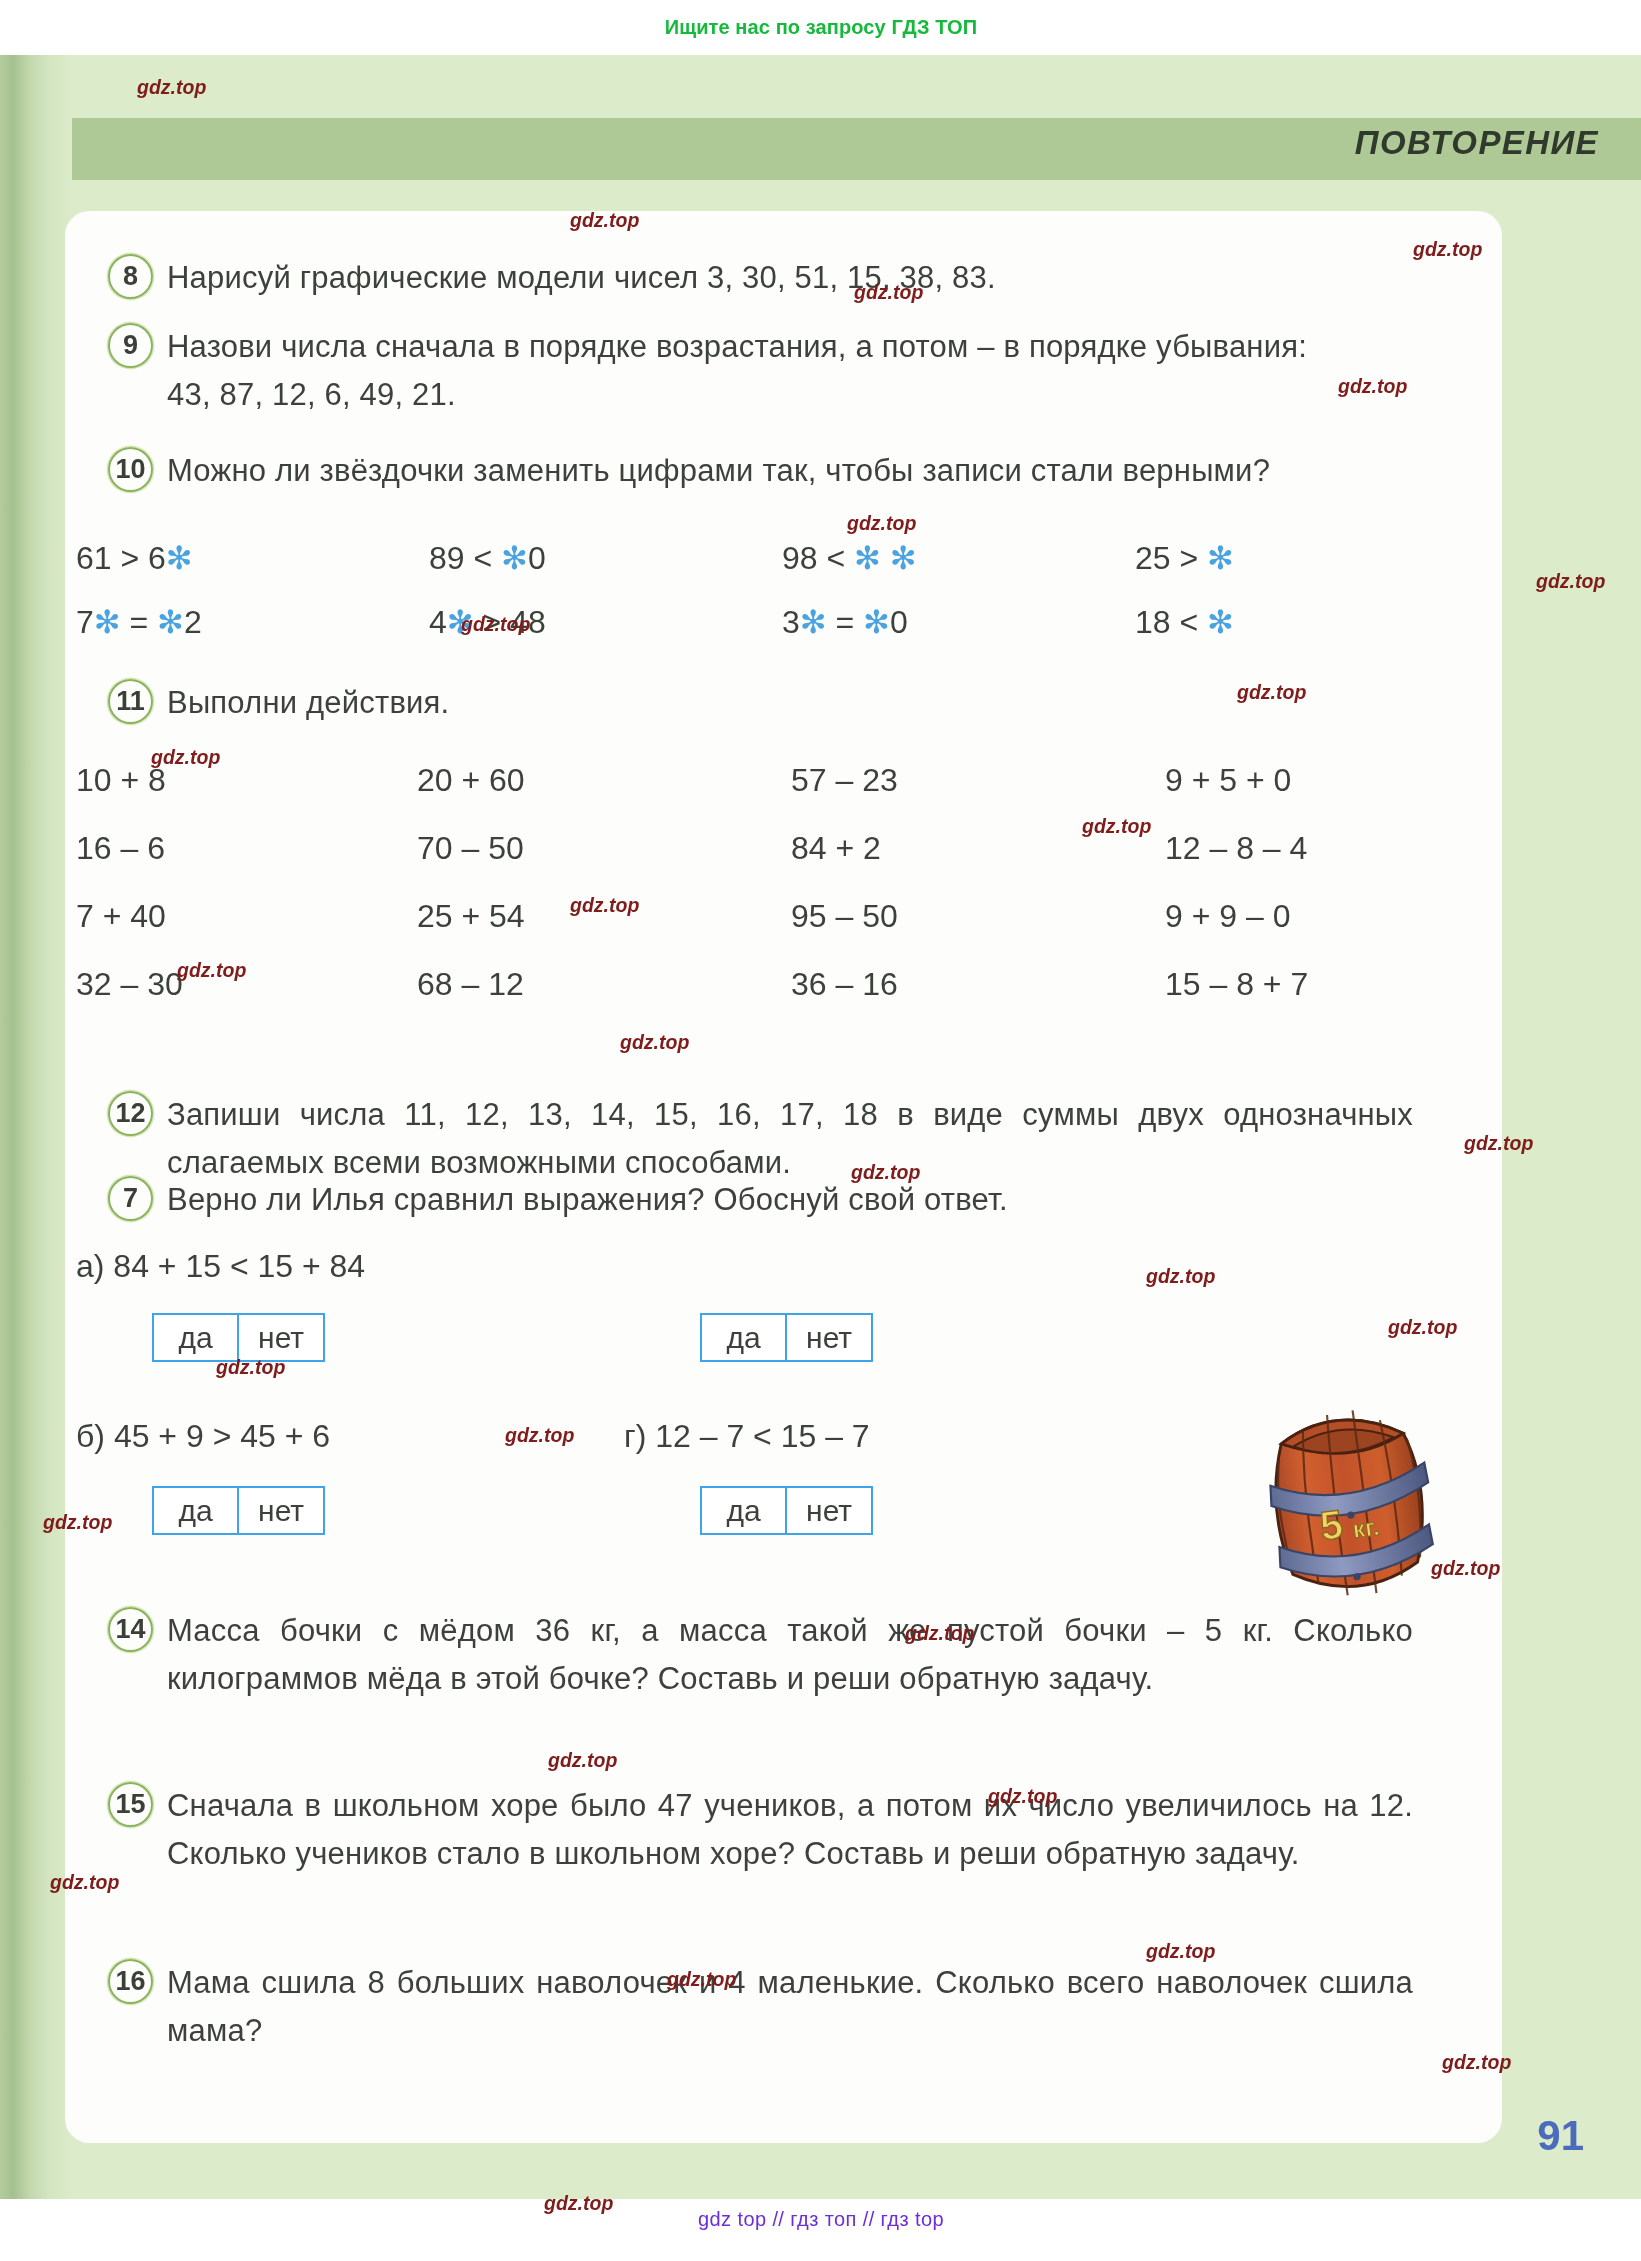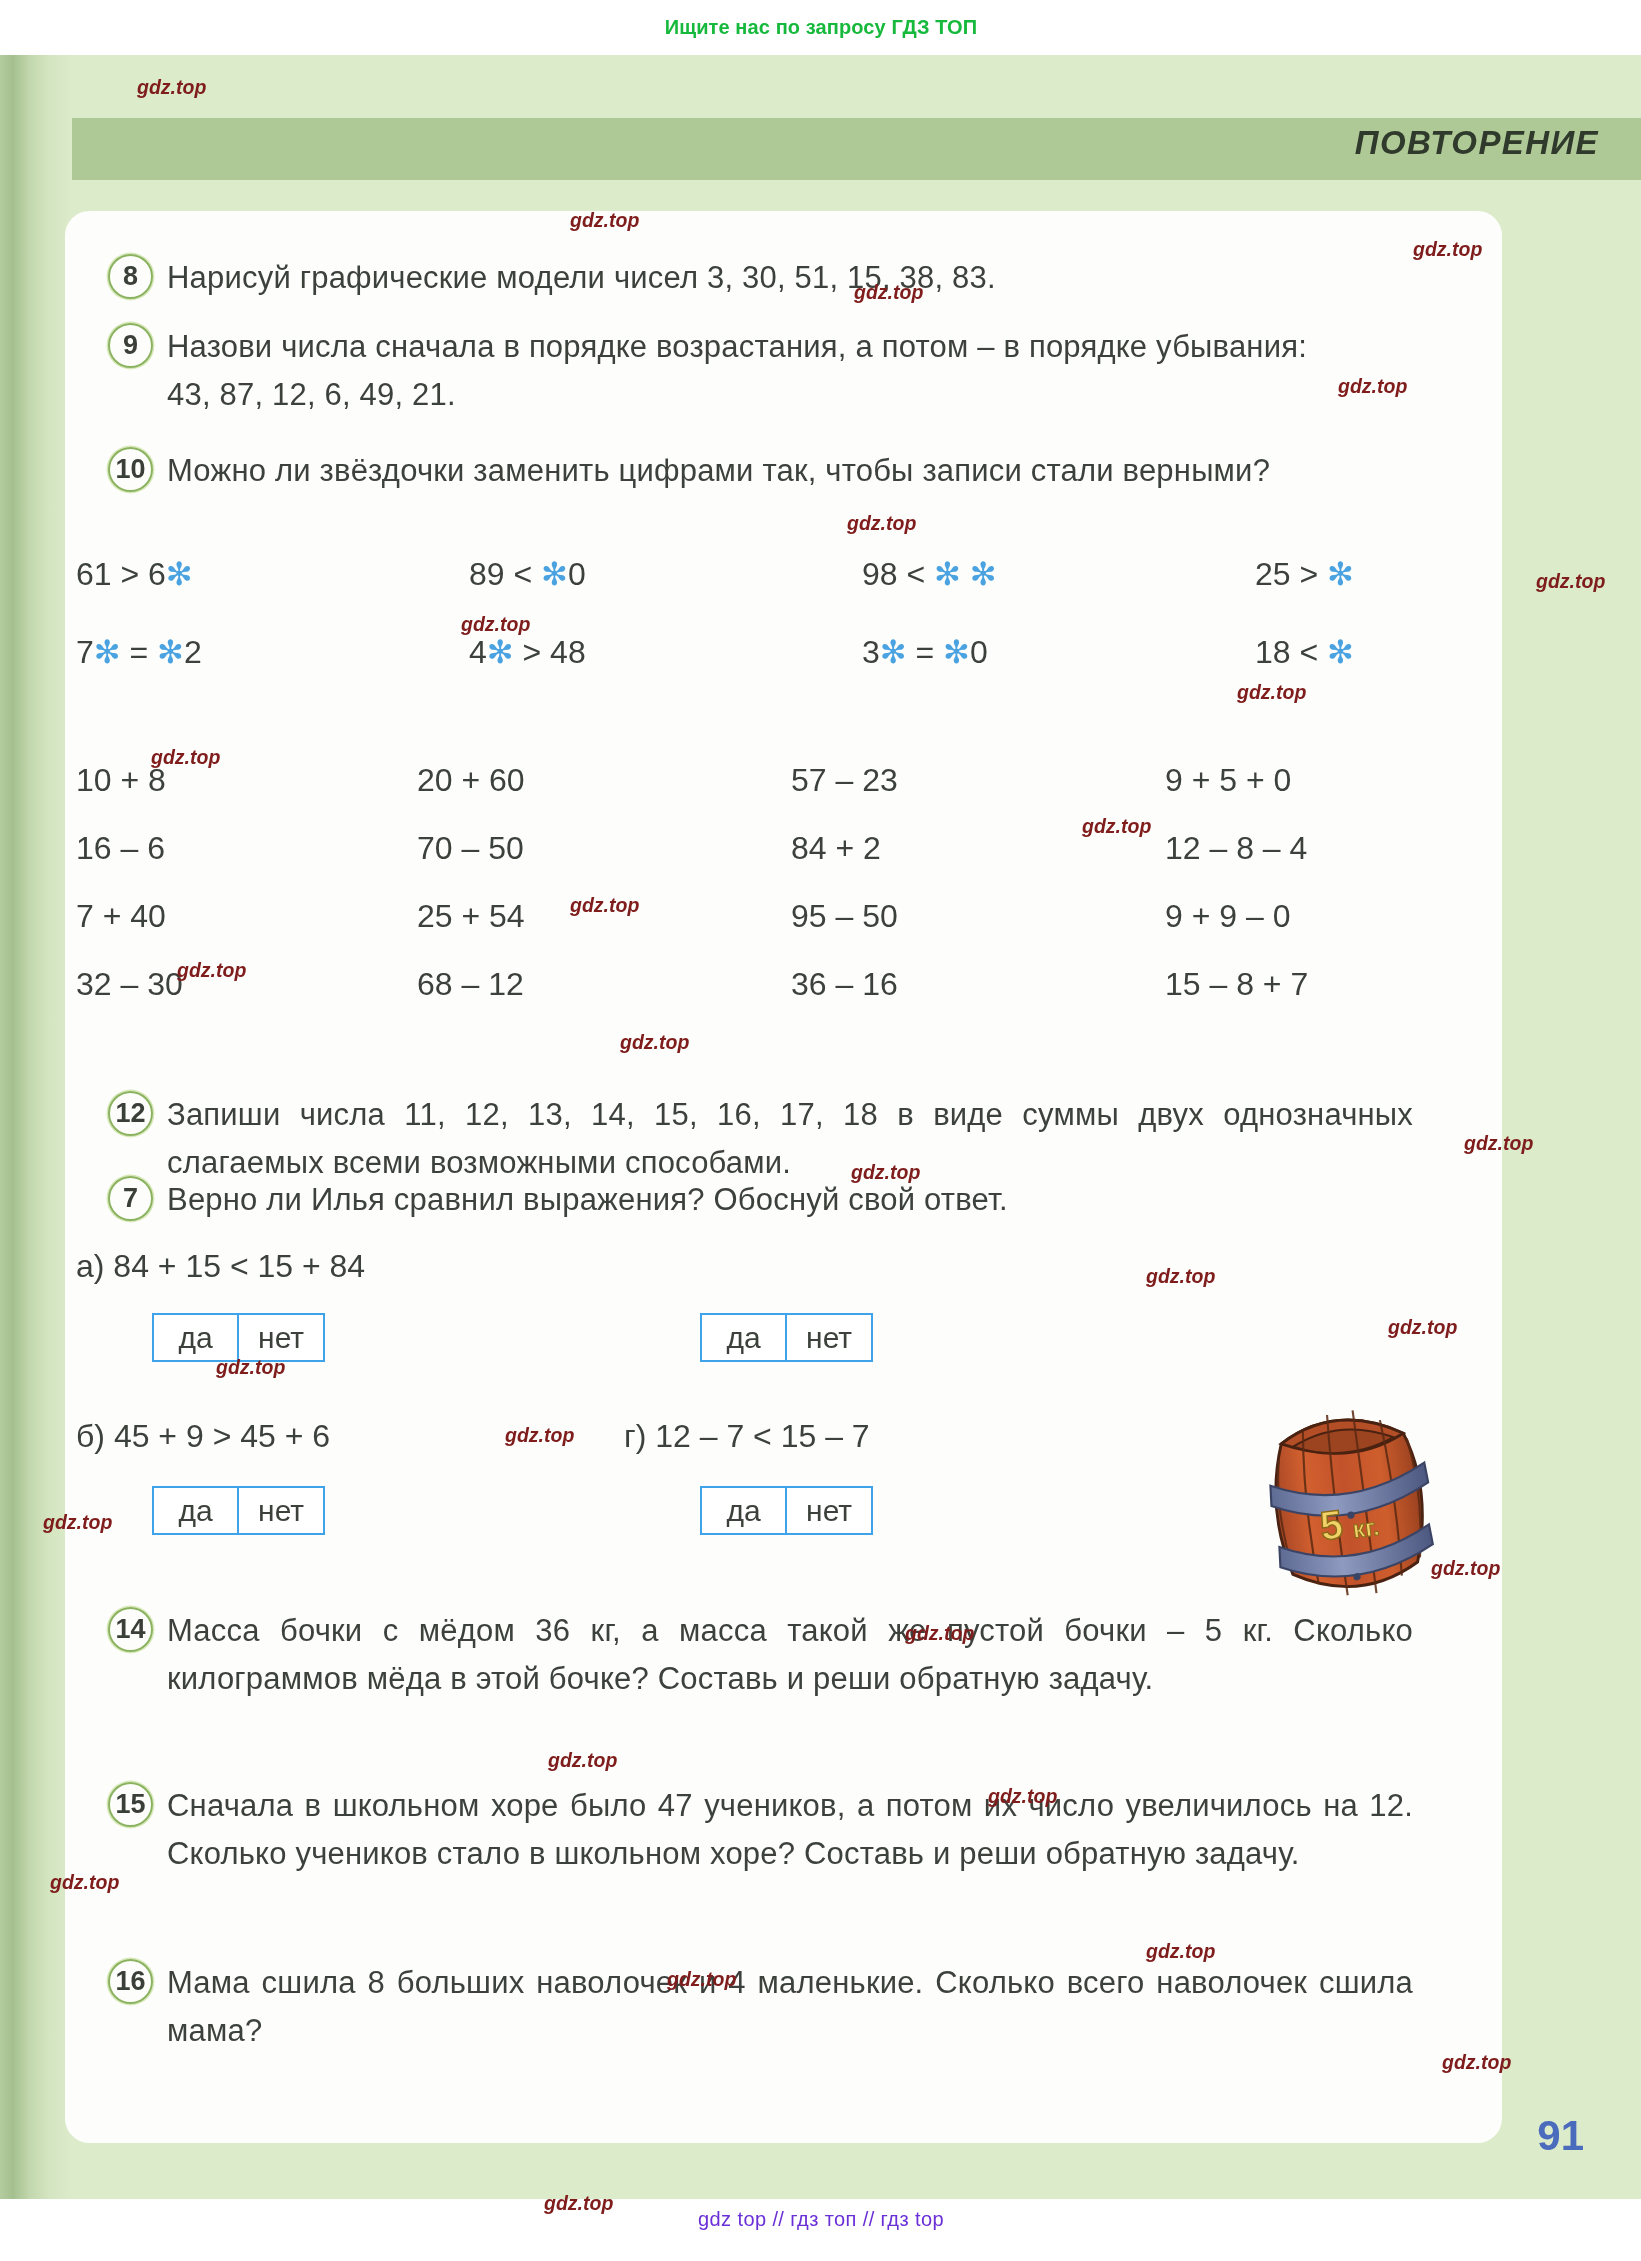--- a/index.html
+++ b/index.html
@@ -216,31 +216,35 @@
   <div class="ex" style="top:268px; left:108px; width:1240px;">
     <div class="num">9</div>
     <div class="body">Назови числа сначала в порядке возрастания, а потом – в порядке убывания: 43, 87, 12, 6, 49, 21.</div>
   </div>
 
   <div class="ex" style="top:392px; left:108px; width:1298px;">
     <div class="num">10</div>
     <div class="body justified">Можно ли звёздочки заменить цифрами так, чтобы записи стали верными?</div>
   </div>
 
-  <div class="grid10" style="top:500px;gap:40px;">
+  <div class="grid10" style="top:484px;">
     <div>61 &gt; 6<span class="star">✻</span></div>
     <div>89 &lt; <span class="star">✻</span>0</div>
     <div>98 &lt; <span class="star">✻</span> <span class="star">✻</span></div>
     <div>25 &gt; <span class="star">✻</span></div>
     <div>7<span class="star">✻</span> = <span class="star">✻</span>2</div>
     <div>4<span class="star">✻</span> &gt; 48</div>
     <div>3<span class="star">✻</span> = <span class="star">✻</span>0</div>
     <div>18 &lt; <span class="star">✻</span></div>
   </div>
 
+  <div class="ex" style="top:624px; left:108px; width:1298px;">
+    <div class="num">11</div>
+    <div class="body">Выполни действия.</div>
+  </div>
 
   <div class="grid11" style="top:707px;gap:31px;">
     <div>10 + 8</div>
     <div>20 + 60</div>
     <div>57 – 23</div>
     <div>9 + 5 + 0</div>
     <div>16 – 6</div>
     <div>70 – 50</div>
     <div>84 + 2</div>
     <div>12 – 8 – 4</div>

